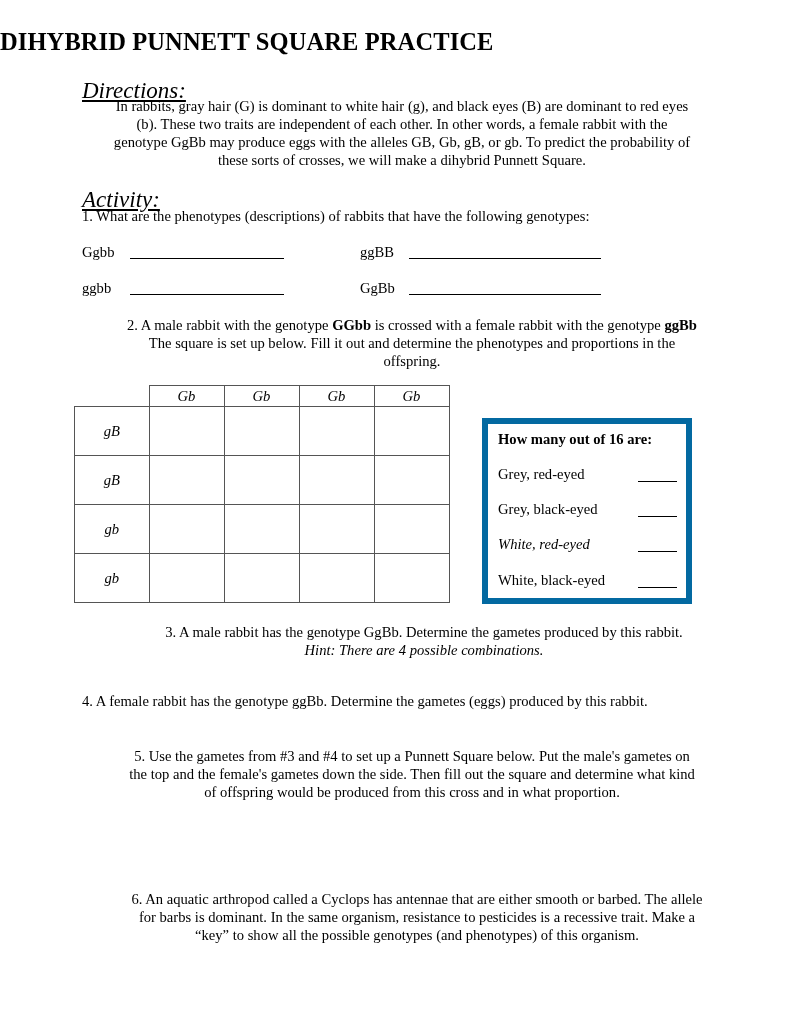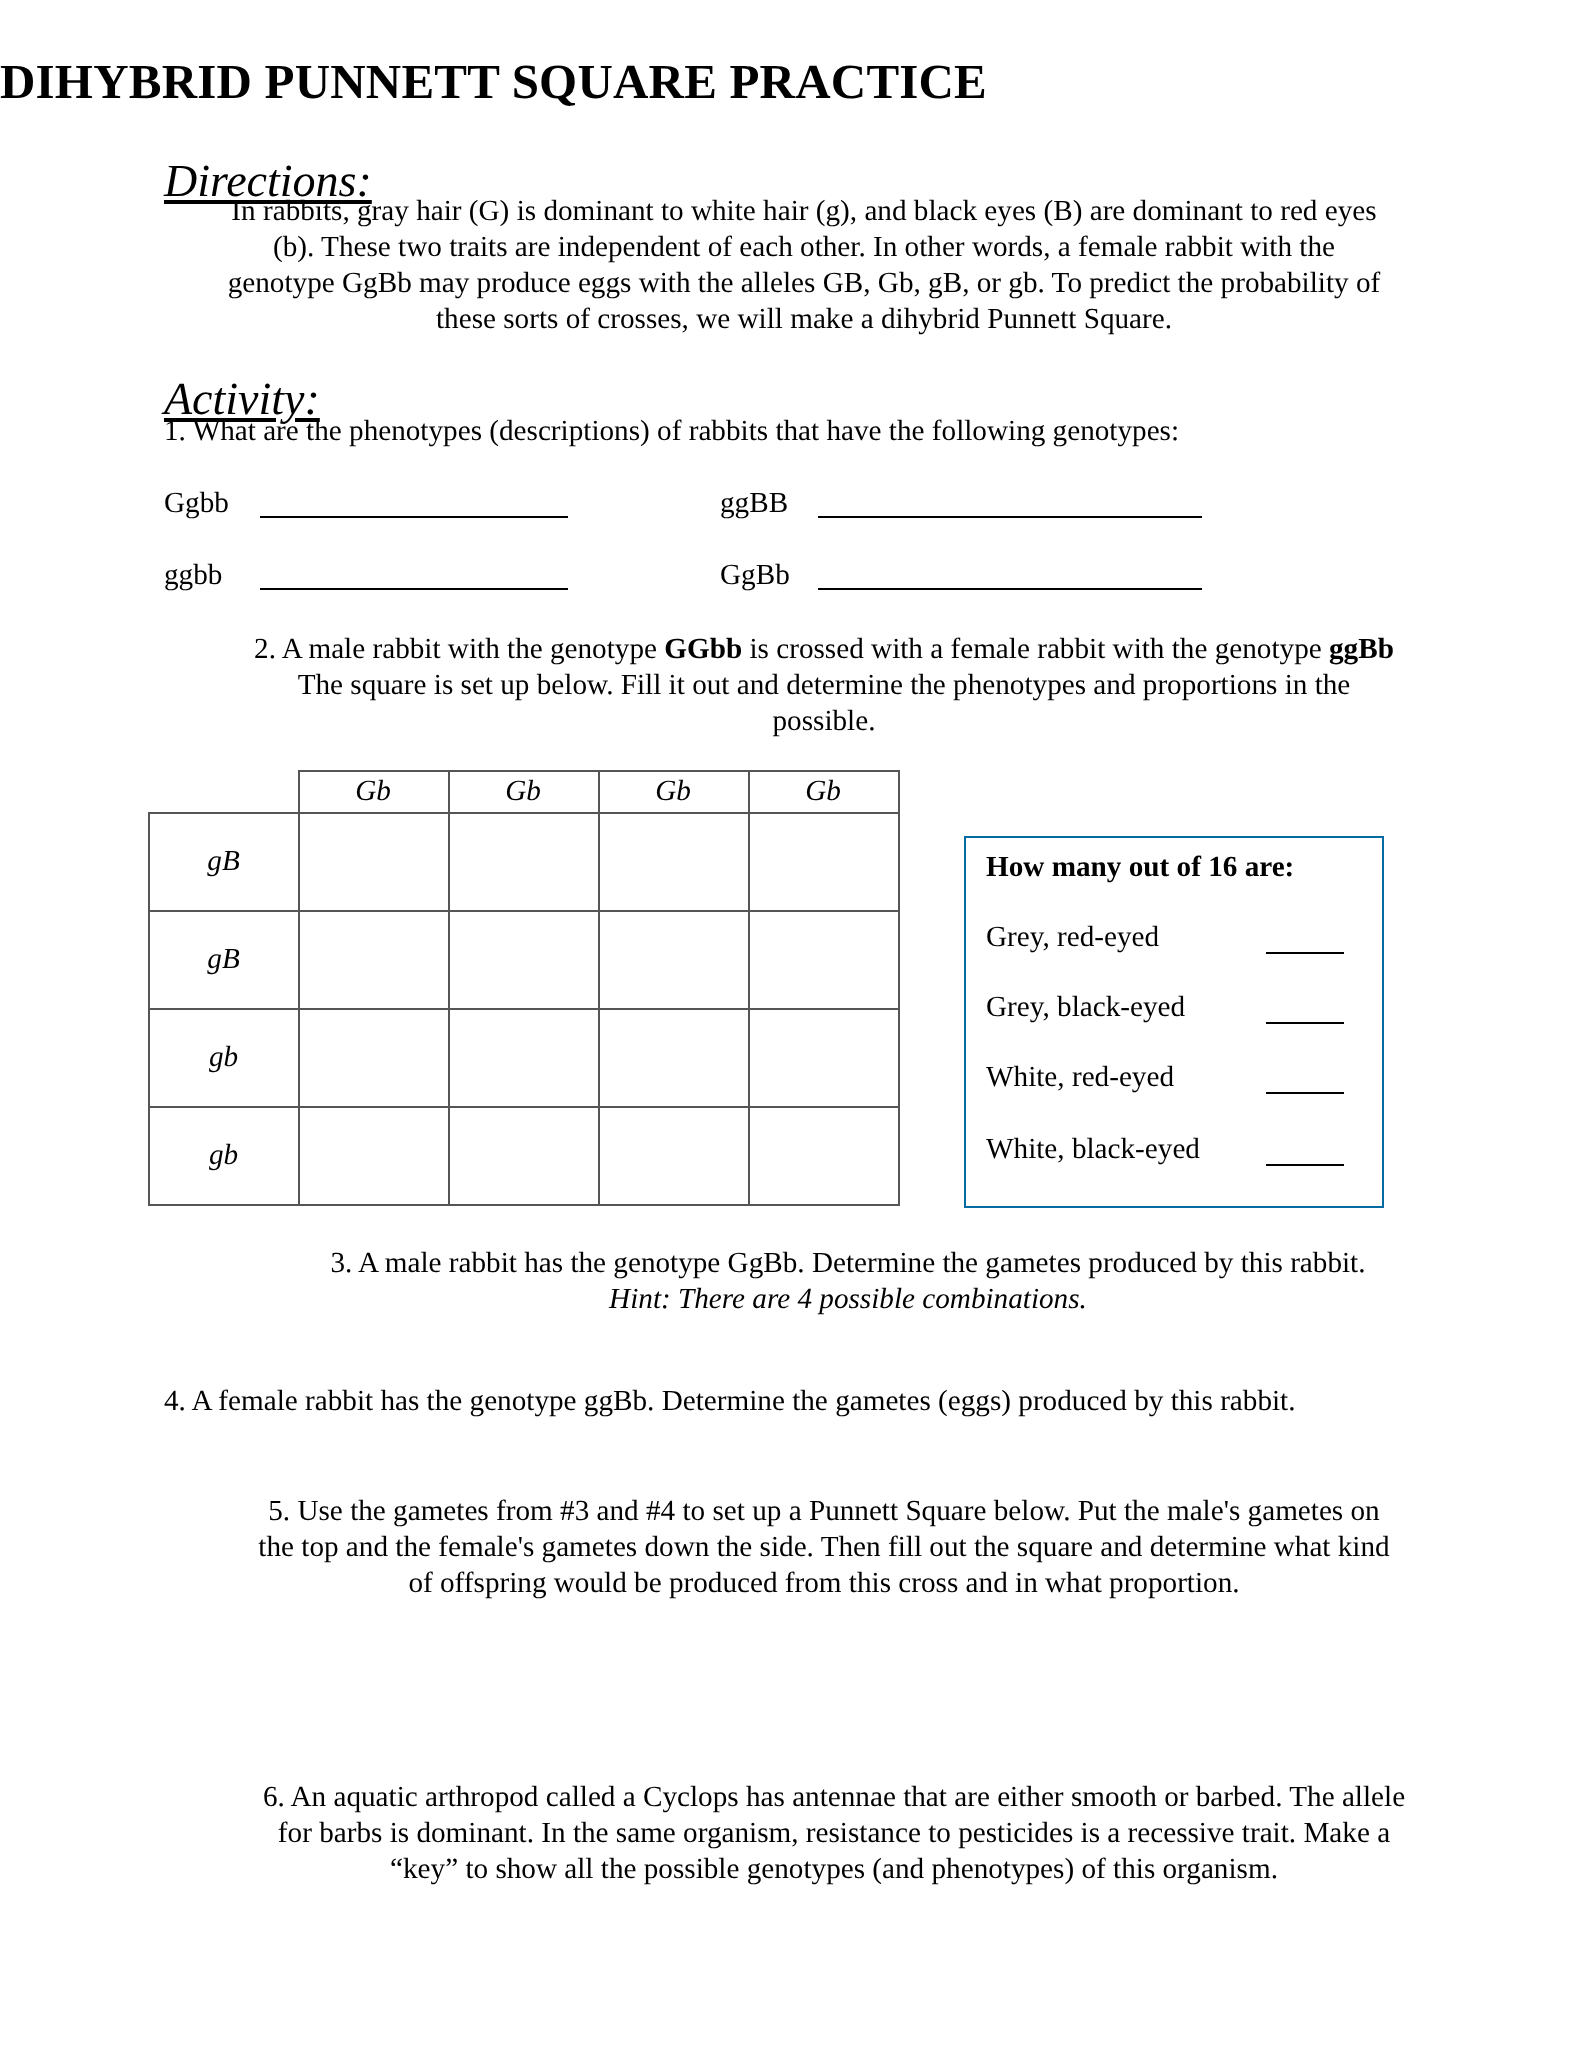--- a/index.html
+++ b/index.html
@@ -12,21 +12,21 @@
   .para { line-height: 18px; width: 640px; text-align: center; }
   .blank { display: inline-block; border-bottom: 1px solid #000; height: 12px; vertical-align: baseline; }
   .fillrow { position: absolute; font-size: 14.6px; }
   table.punnett { position: absolute; left: 74px; top: 385px; border-collapse: collapse; }
   table.punnett td { border: 1px solid #555; padding: 0; text-align: center;
        font-weight: normal; font-style: italic; font-size: 14.6px; }
   table.punnett td.corner { border-top: none; border-left: none; }
   table.punnett tr.hdr td { height: 20px; }
   table.punnett tr.body td { height: 48px; }
   .countbox { position: absolute; left: 482px; top: 418px; width: 210px; height: 186px;
-       border: 1px solid #0369a1; box-sizing: border-box; }
+       border: 6px solid #0369a1; box-sizing: border-box; }
   .countbox .title { position: absolute; left: 10px; top: 7px; font-weight: bold; }
   .countbox .row { position: absolute; left: 10px; width: 180px; }
   .countbox .row .blank { position: absolute; left: 140px; width: 39px; top: 3px; }
 </style>
 </head>
 <body>
 
 <h1>DIHYBRID PUNNETT SQUARE PRACTICE</h1>
 
 <div class="abs heading" style="left:82px; top:78px;">Directions:</div>
@@ -56,21 +56,21 @@
 <div class="abs blank" style="left:130px; top:282px; width:154px;"></div>
 
 <div class="fillrow" style="left:360px; top:280px;">
   <span>GgBb</span>
 </div>
 <div class="abs blank" style="left:409px; top:282px; width:192px;"></div>
 
 <div class="abs para" style="left:82px; top:316px; width:660px;">
   <div><span>2.  A male rabbit with the genotype </span><b>GGbb</b><span> is crossed with a female rabbit with the genotype </span><b>ggBb</b></div>
   <div>The square is set up below.  Fill it out and determine the phenotypes and proportions in the</div>
-  <div>possible.</div>
+  <div>offspring.</div>
 </div>
 
 <table class="punnett">
   <tbody>
       <tr class="hdr">
     <td class="corner" style="width:74px;"></td>
     <td style="width:74px;">Gb</td>
     <td style="width:74px;">Gb</td>
     <td style="width:74px;">Gb</td>
     <td style="width:74px;">Gb</td>
@@ -109,21 +109,21 @@
 <div class="countbox">
   <div class="title">How many out of 16 are:</div>
   <div class="row" style="top:42px;">
     <span>Grey, red-eyed</span>
     <span class="blank"></span>
   </div>
   <div class="row" style="top:77px;">
     <span>Grey, black-eyed</span>
     <span class="blank"></span>
   </div>
-  <div class="row" style="top:112px;">
+  <div class="row" style="top:112px;font-style:italic;">
     <span>White, red-eyed</span>
     <span class="blank"></span>
   </div>
   <div class="row" style="top:148px;">
     <span>White, black-eyed</span>
     <span class="blank"></span>
   </div>
 </div>
 
 <div class="abs para" style="left:82px; top:623px; width:660px;margin-left:12px;">

